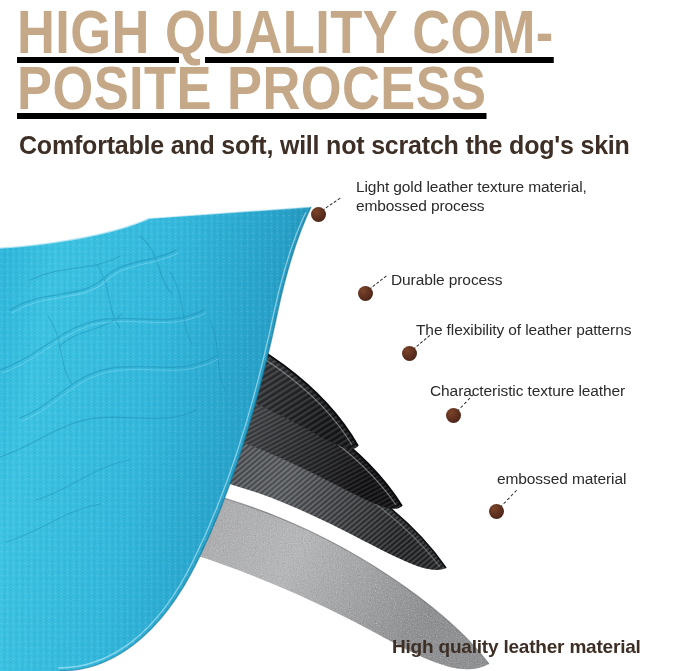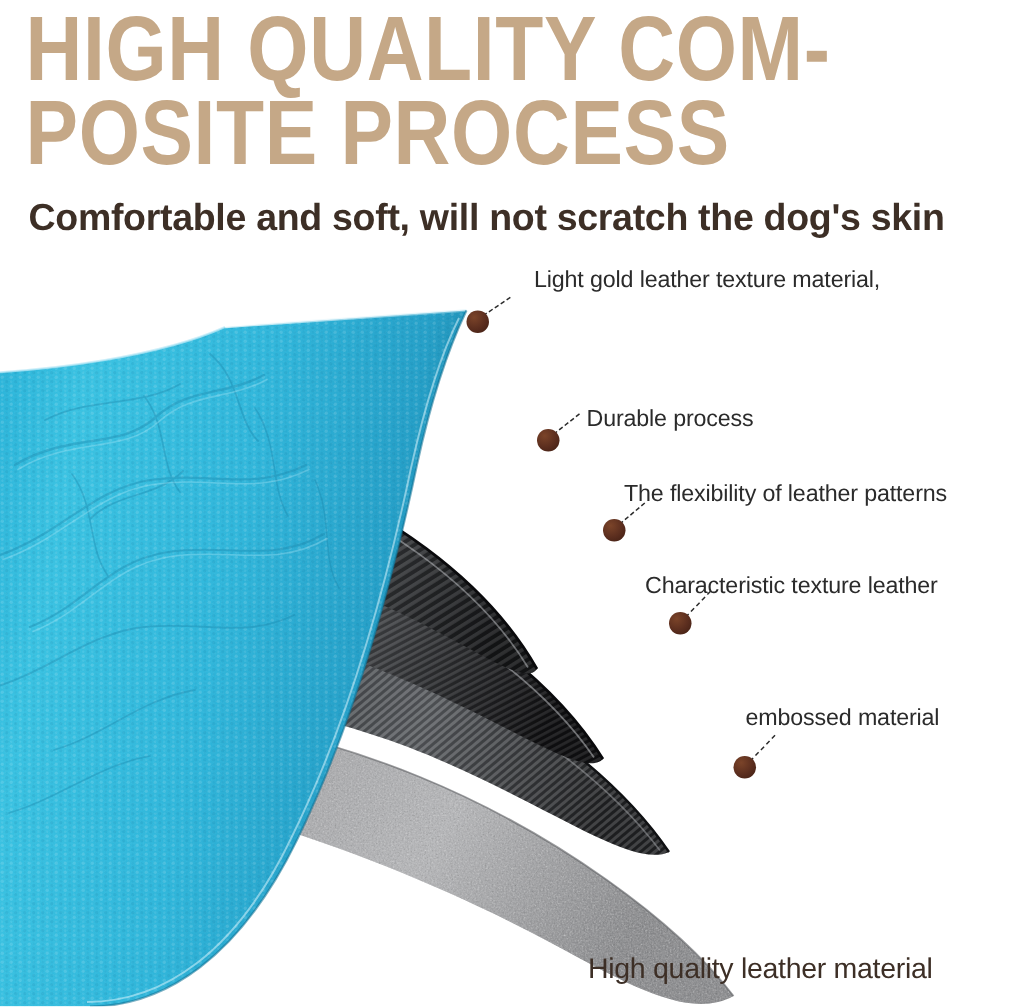--- a/index.html
+++ b/index.html
@@ -15,20 +15,21 @@
     font-family: "Liberation Sans", sans-serif;
     -webkit-font-smoothing: antialiased;
   }
 
   
   #header-block {
     position: absolute;
     left: 17px;
     top: 4px;
     width: 650px;
+    text-decoration: underline;
   }
   .headline {
     color: #c5a887;
     font-family: "Liberation Sans Narrow", "Liberation Sans", sans-serif;
     font-weight: 700;
     font-size: 61px;
     line-height: 56px;
     letter-spacing: 0.5px;
     text-transform: uppercase;
     transform: scaleX(0.86);
@@ -88,21 +89,21 @@
     height: 0;
   }
 
   
   #footer-caption {
     position: absolute;
     left: 392px;
     top: 636px;
     color: #3d2f26;
     font-size: 19px;
-    font-weight: 400;
+    font-weight: 700;
     letter-spacing: -0.2px;
     white-space: nowrap;
   }
 </style>
 </head>
 <body>
 
 <div id="header-block">
   <div class="headline">HIGH QUALITY COM-</div>
   <div class="headline">POSITE PROCESS</div>
@@ -287,20 +288,21 @@
 
   <div class="leader" style="left:457px; top:411px; width:24px; transform:rotate(-46deg);"></div>
   <div class="callout-dot" style="left:446px; top:408px;"></div>
 
   <div class="leader" style="left:500px; top:507px; width:24px; transform:rotate(-46deg);"></div>
   <div class="callout-dot" style="left:489px; top:504px;"></div>
 </div>
 
 <div class="callout-label" id="callout-label-0">
   <div>Light gold leather texture material,</div>
+  <div>embossed process</div>
 </div>
 <div class="callout-label" id="callout-label-1">
   <div>Durable process</div>
 </div>
 <div class="callout-label" id="callout-label-2">
   <div>The flexibility of leather patterns</div>
 </div>
 <div class="callout-label" id="callout-label-3">
   <div>Characteristic texture leather</div>
 </div>

